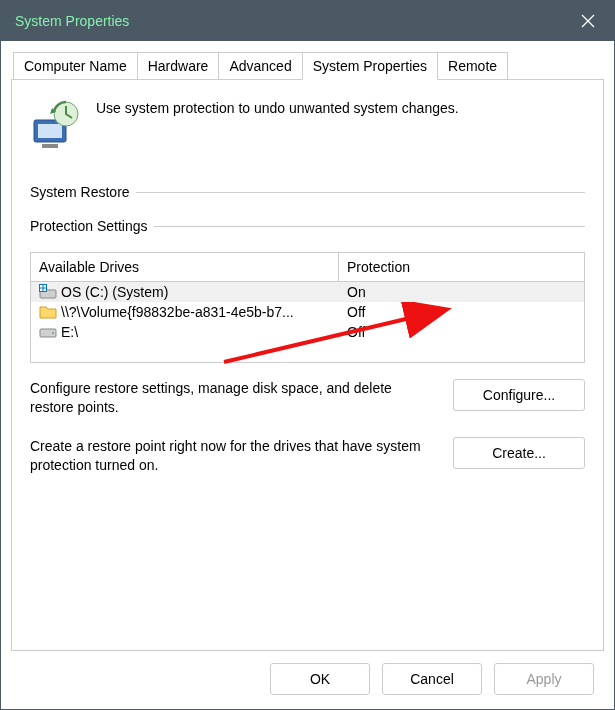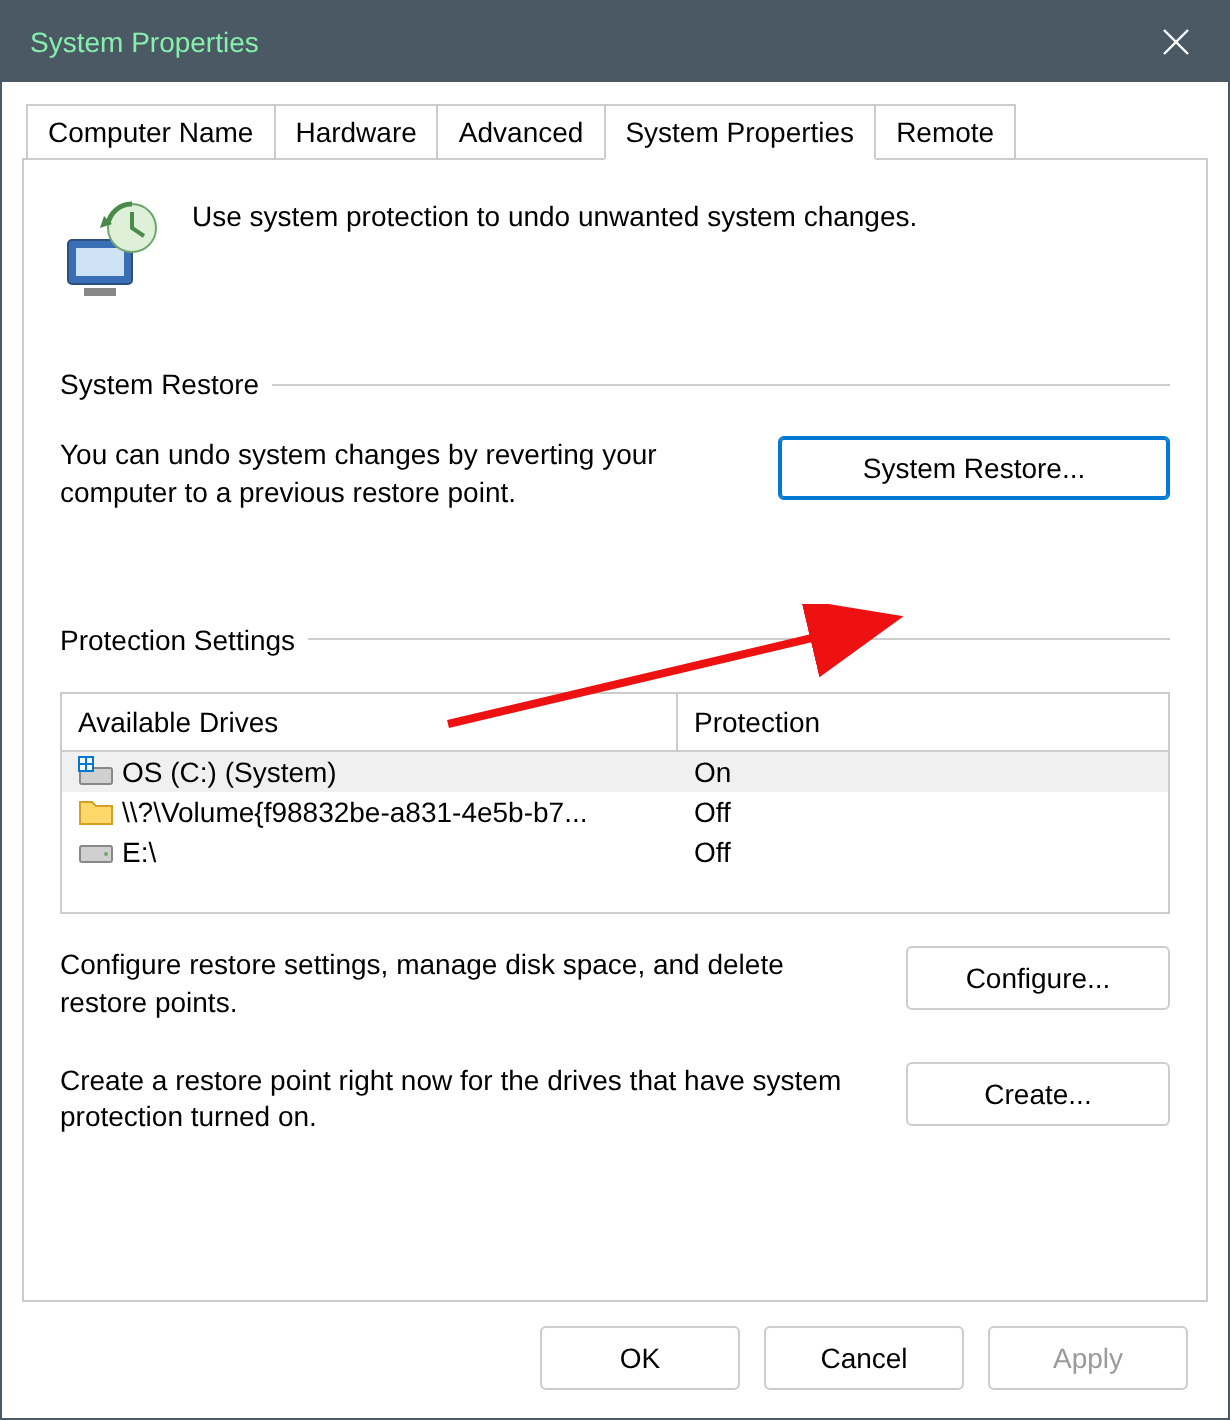--- a/index.html
+++ b/index.html
@@ -81,24 +81,20 @@
           <polygon points="22,10 26,14 20,16" fill="#4a8a4a"></polygon>
         </svg>
         <div class="intro-text">Use system protection to undo unwanted system changes.</div>
       </div>
 
       <div class="group-header">
         <div class="group-title">System Restore</div>
         <div class="group-line"></div>
       </div>
 
-      <div class="restore-row">
-        <div class="restore-text">You can undo system changes by reverting your computer to a previous restore point.</div>
-        <button class="btn btn-restore focused">System Restore...</button>
-      </div>
 
       <div class="group-header">
         <div class="group-title">Protection Settings</div>
         <div class="group-line"></div>
       </div>
 
       <div class="drives-box">
         <div class="drives-header">
           <div class="col-drive">Available Drives</div>
           <div class="col-prot">Protection</div>

